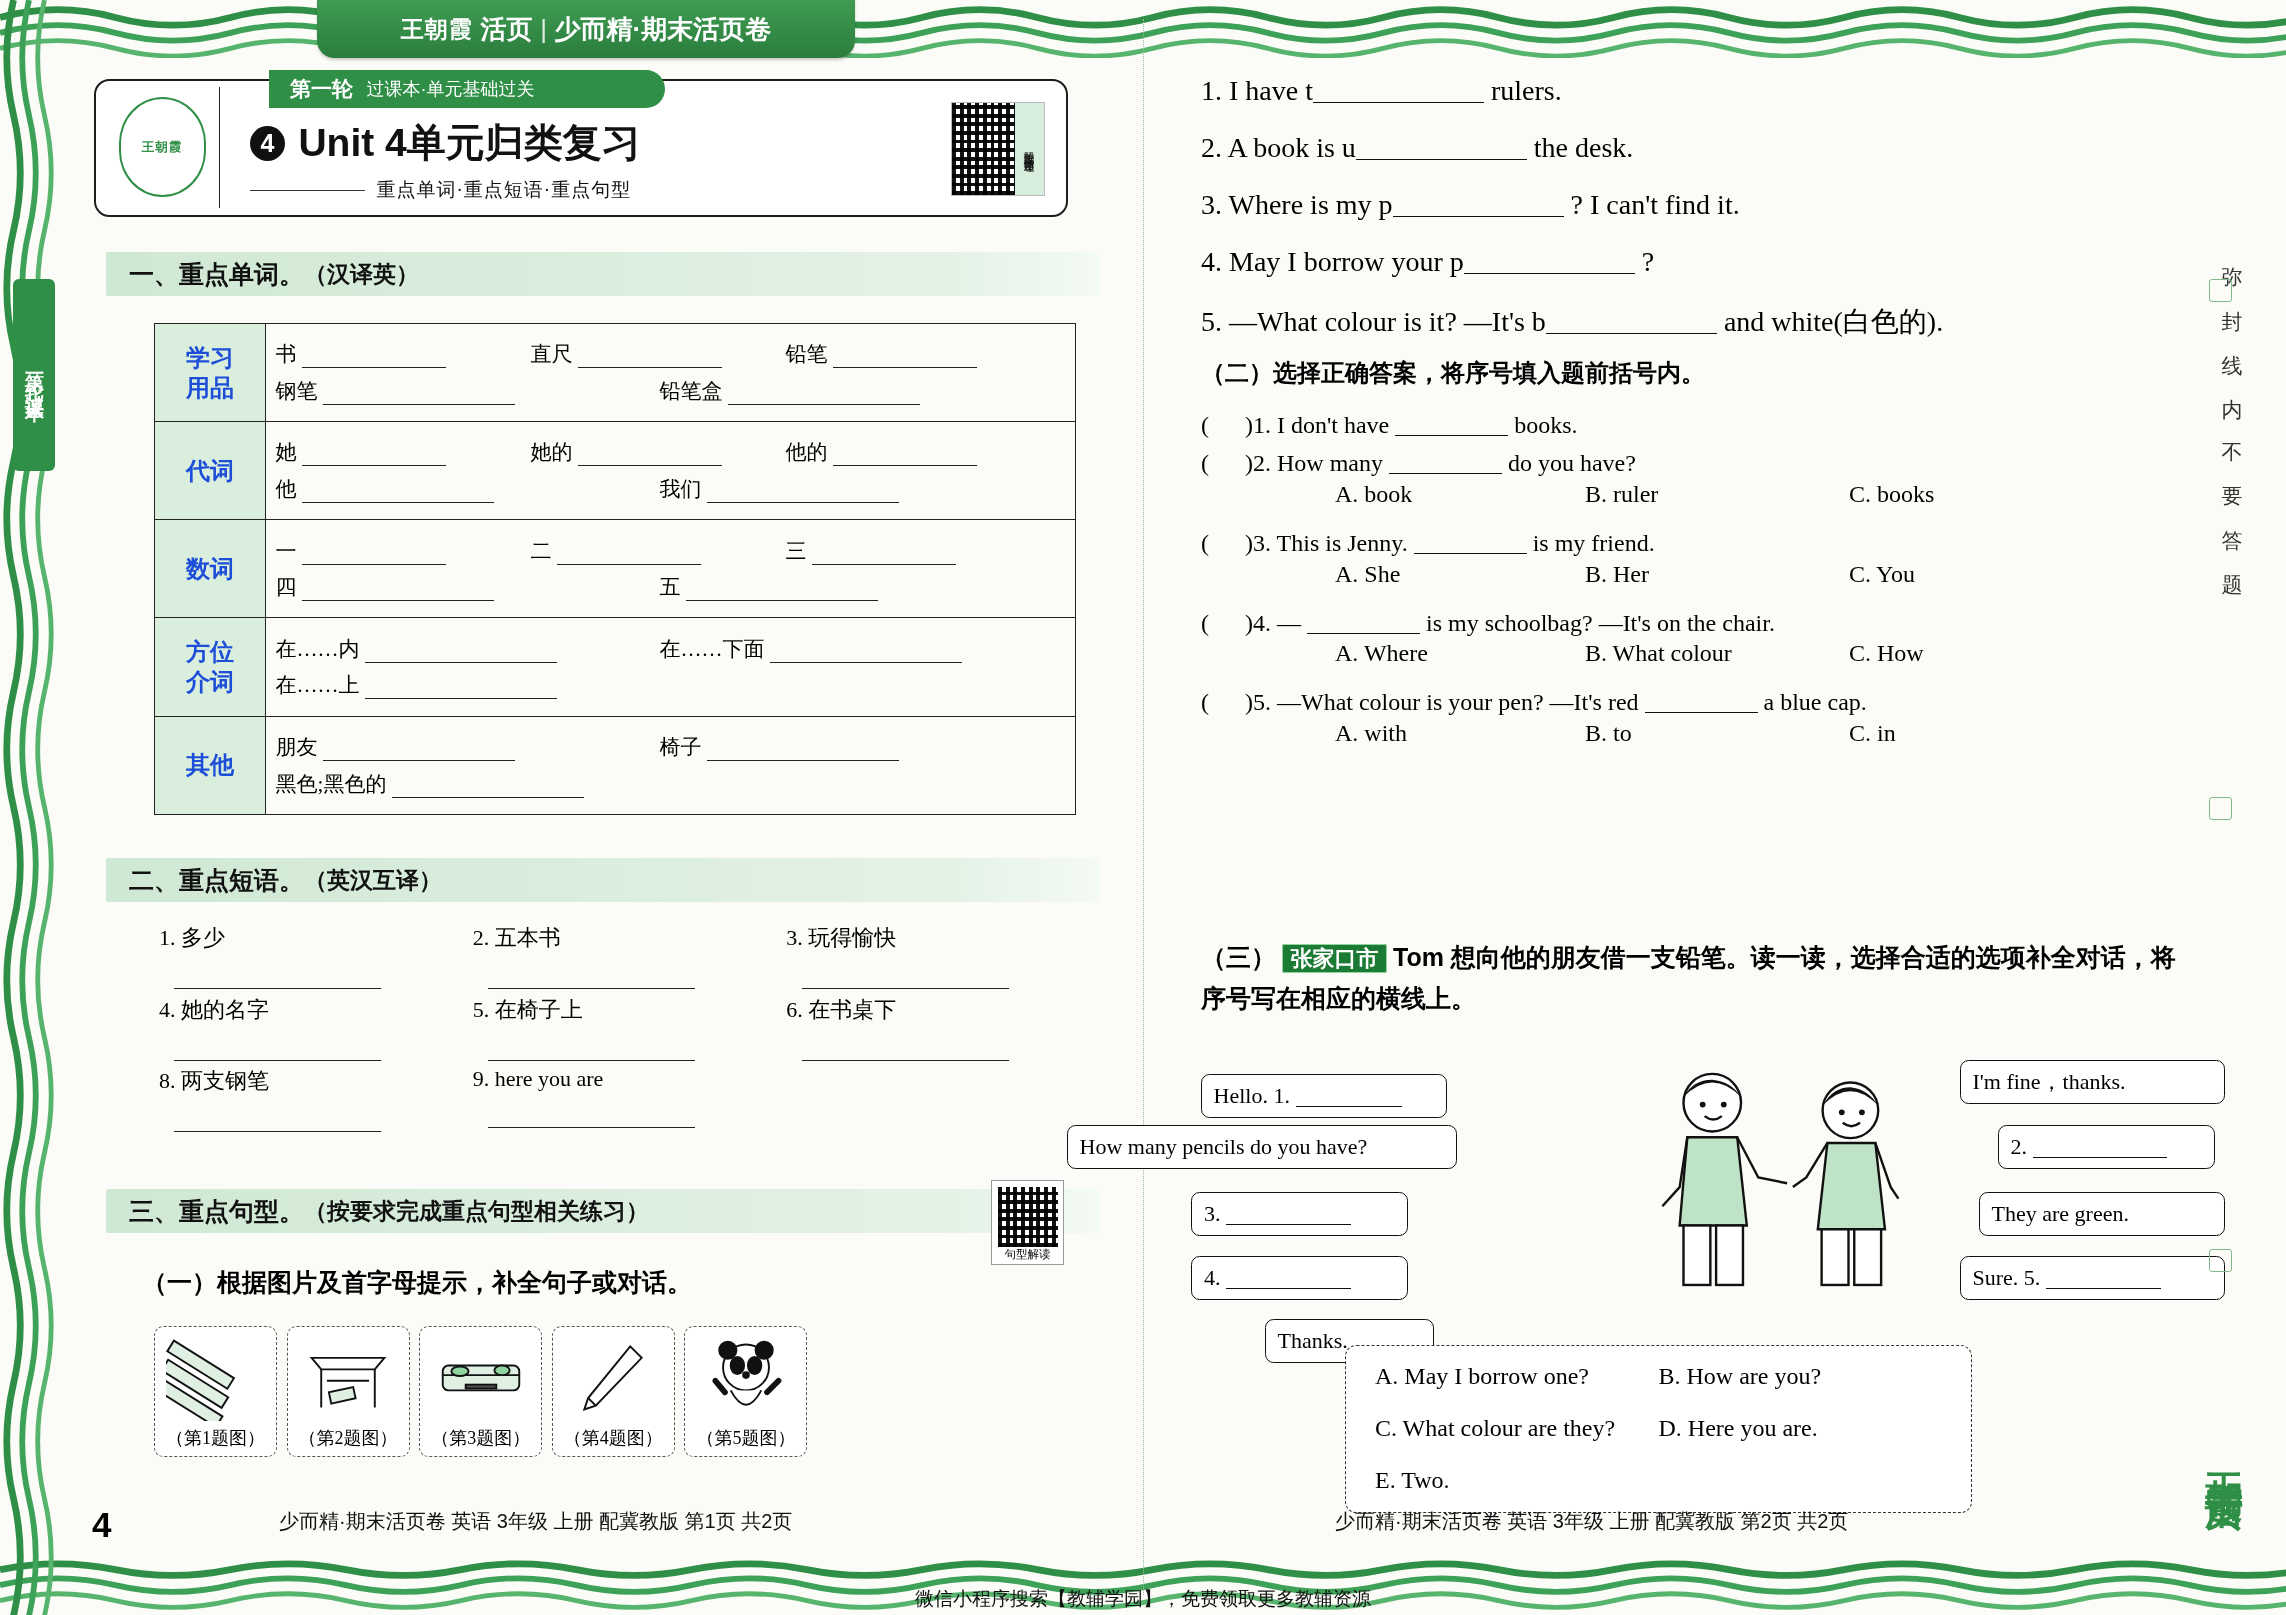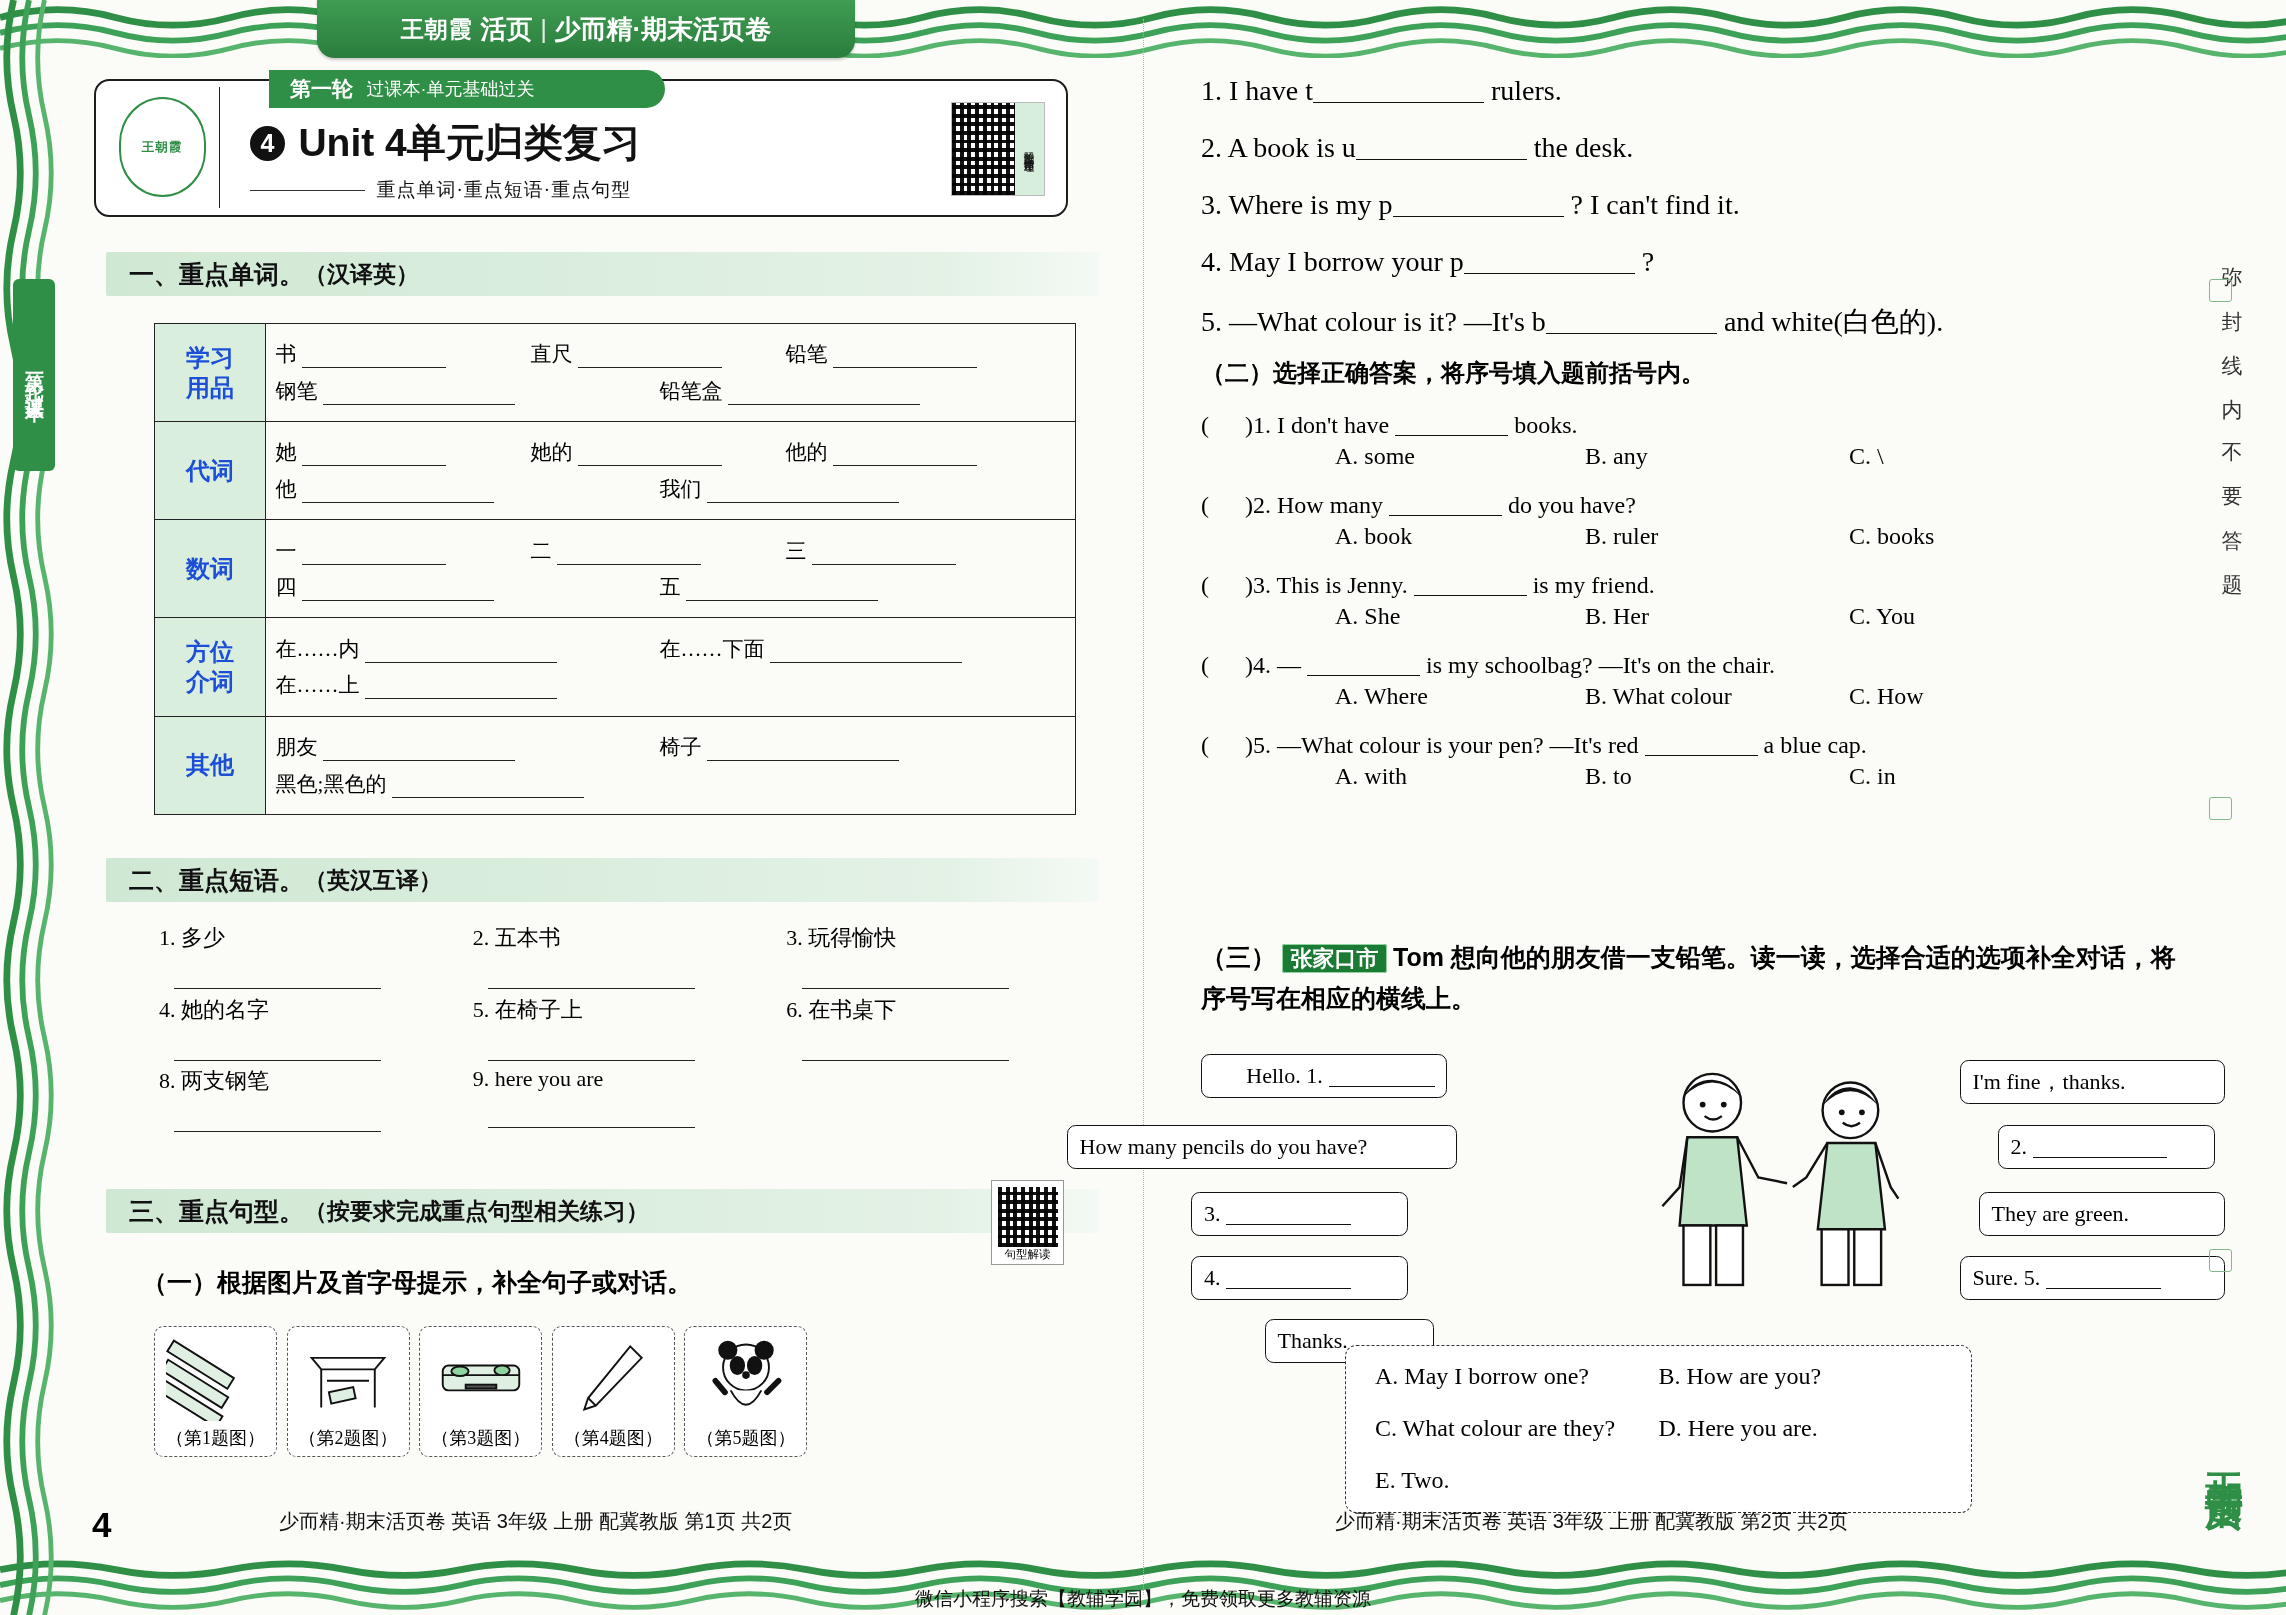--- a/index.html
+++ b/index.html
@@ -492,25 +492,20 @@
       <p class="q"><span>2. A book is u</span><span class="u" style="width: 171px;"></span><span> the desk.</span></p>
       <p class="q"><span>3. Where is my p</span><span class="u" style="width: 171px;"></span><span> ?  I can't find it.</span></p>
       <p class="q"><span>4. May I borrow your p</span><span class="u" style="width: 171px;"></span><span> ?</span></p>
       <p class="q"><span>5. —What colour is it?  —It's b</span><span class="u" style="width: 171px;"></span><span> and white(白色的).</span></p>
     </div>
 
   <div style="position:absolute;left:1201px;top:357px;" class="inst">（二）选择正确答案，将序号填入题前括号内。</div>
 
   <div id="mc-questions" style="position:absolute;left:1201px;top:411px;width:1009px;">
       <p class="mc"><span class="paren">(&nbsp;&nbsp;&nbsp;&nbsp;&nbsp;&nbsp;)</span><span>1. </span><span>I don't have </span><span class="u" style="width: 113px;"></span><span> books.</span></p>
-      <div class="opts">
-        <span style="width: 250px; margin-left: 134px;">A. some</span>
-        <span style="width: 264px; margin-left: 0px;">B. any</span>
-        <span style="width: 264px; margin-left: 0px;">C. \</span>
-      </div>
       <p class="mc"><span class="paren">(&nbsp;&nbsp;&nbsp;&nbsp;&nbsp;&nbsp;)</span><span>2. </span><span>How many </span><span class="u" style="width: 113px;"></span><span> do you have?</span></p>
       <div class="opts">
         <span style="width: 250px; margin-left: 134px;">A. book</span>
         <span style="width: 264px; margin-left: 0px;">B. ruler</span>
         <span style="width: 264px; margin-left: 0px;">C. books</span>
       </div>
       <p class="mc"><span class="paren">(&nbsp;&nbsp;&nbsp;&nbsp;&nbsp;&nbsp;)</span><span>3. </span><span>This is Jenny. </span><span class="u" style="width: 113px;"></span><span> is my friend.</span></p>
       <div class="opts">
         <span style="width: 250px; margin-left: 134px;">A. She</span>
         <span style="width: 264px; margin-left: 0px;">B. Her</span>
@@ -552,21 +547,21 @@
       <path d="M208 44 Q236 16 264 44 Q254 28 236 26 Q218 26 208 44Z" fill="#111"></path>
       <circle cx="227" cy="52" r="3" fill="#111"></circle>
         <circle cx="248" cy="52" r="3" fill="#111"></circle>
       <path d="M228 63 Q237 70 246 63" fill="none" stroke="#111" stroke-width="2.5"></path>
       <path d="M212 84 L262 84 L272 174 L202 174 Z" fill="#bfe3c6" stroke="#111" stroke-width="2.5"></path>
       <path d="M212 84 L190 120 L176 130" fill="none" stroke="#111" stroke-width="2.5"></path>
       <path d="M262 84 L278 130 L286 142" fill="none" stroke="#111" stroke-width="2.5"></path>
       <rect x="206" y="174" width="28" height="58" fill="#fff" stroke="#111" stroke-width="2.5"></rect>
       <rect x="240" y="174" width="28" height="58" fill="#fff" stroke="#111" stroke-width="2.5"></rect>
     </svg>
-  <div class="bubble" style="left: 0px; top: 2px; width: 221px; justify-content: flex-end;">
+  <div class="bubble" style="left: 0px; top: 22px; width: 221px;">
         <span>Hello. 1.</span>
         <span class="bl" style="width: 106px;"></span>
       </div>
       <div class="bubble" style="left: -134px; top: 73px; width: 365px;">
         <span>How many pencils do you have?</span>
       </div>
       <div class="bubble" style="left: -9.6px; top: 140px; width: 192px;">
         <span>3.</span>
         <span class="bl" style="width: 125px;"></span>
       </div>

